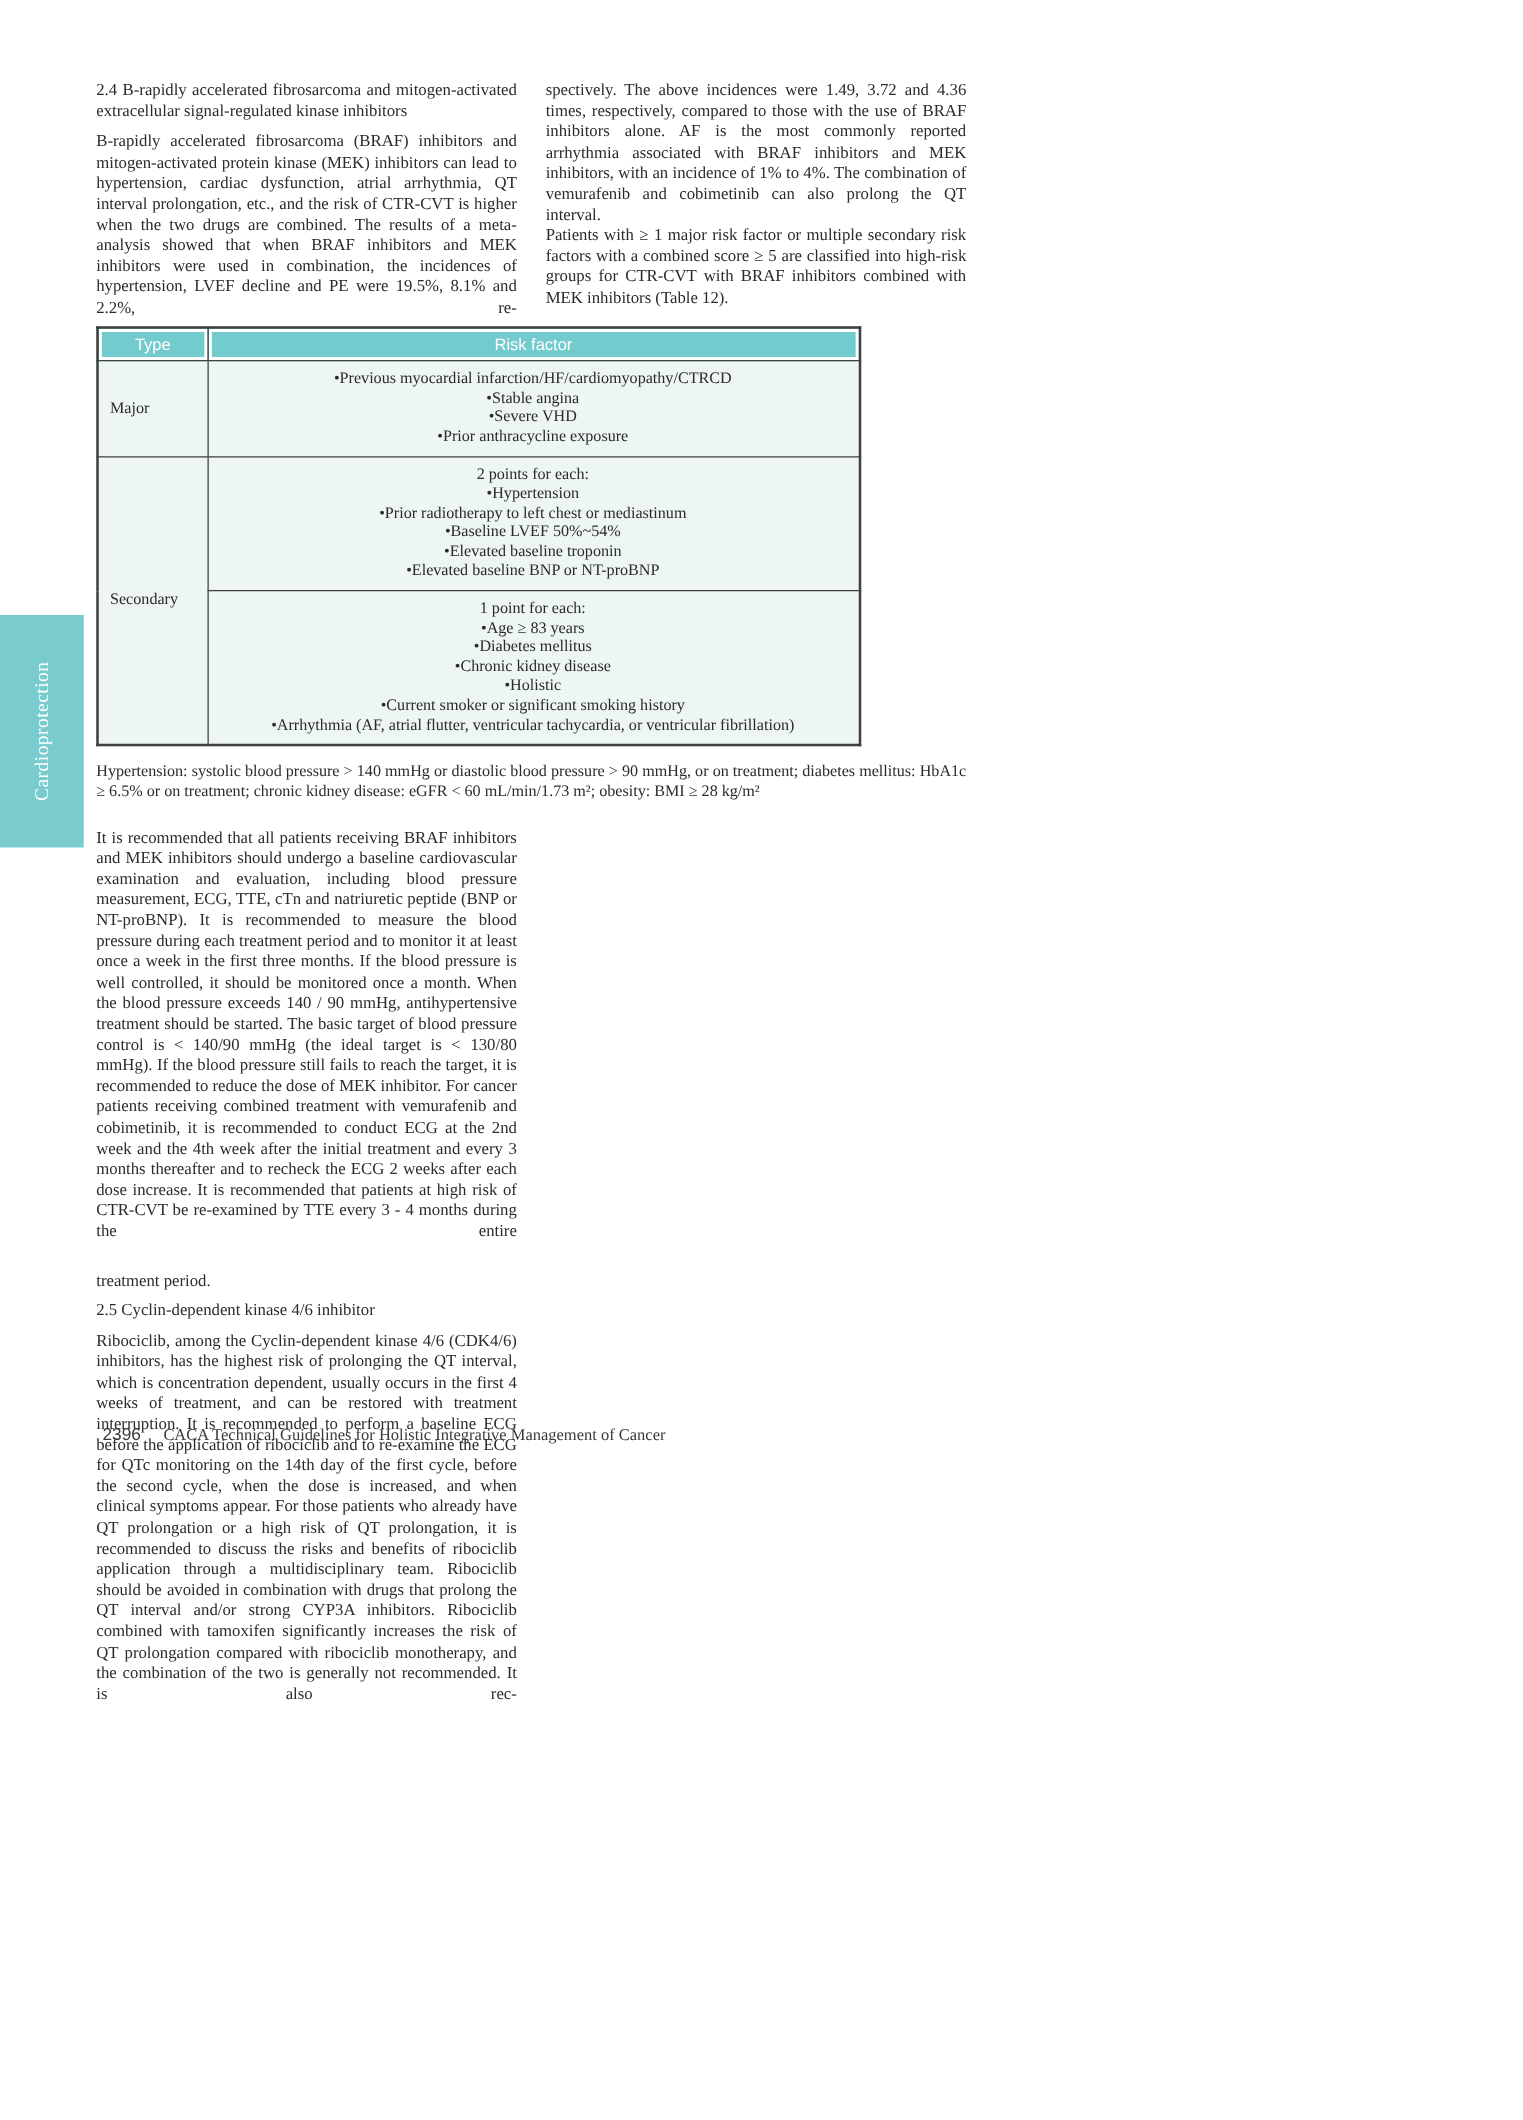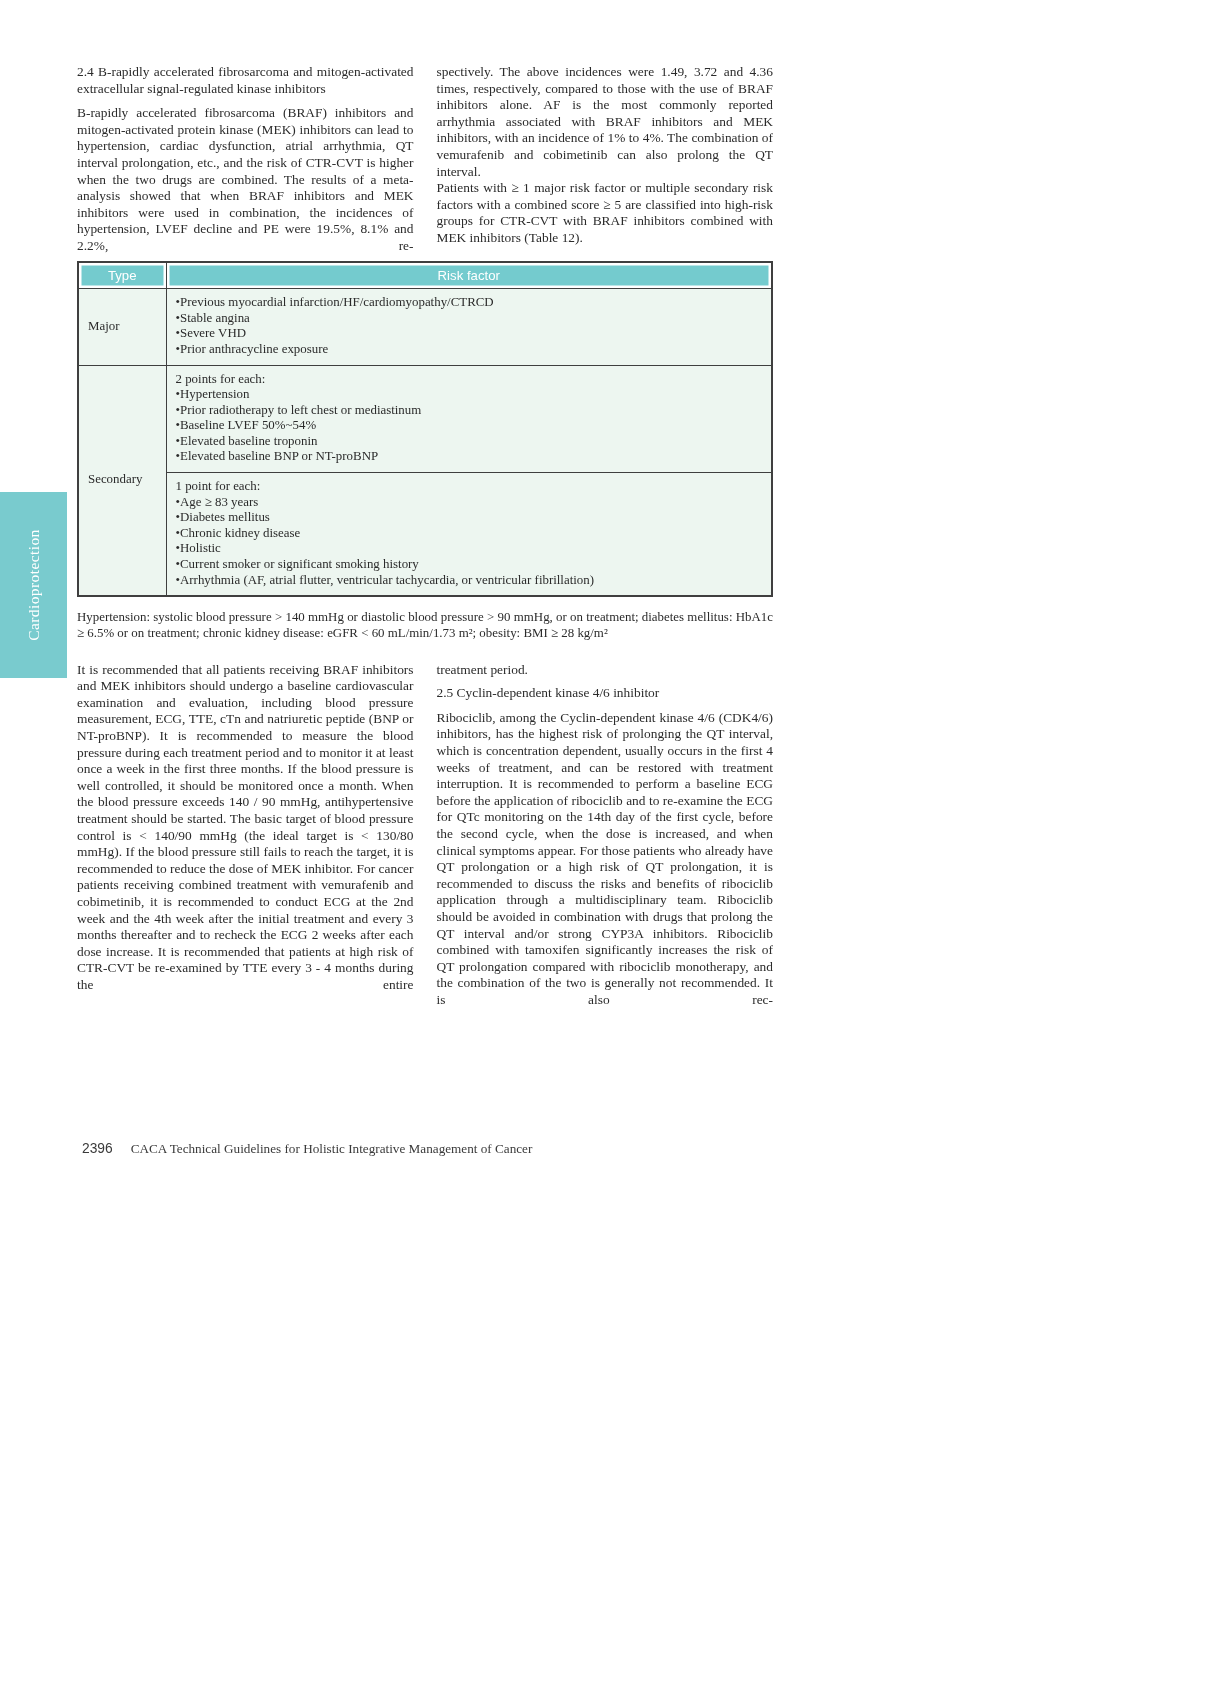--- a/index.html
+++ b/index.html
@@ -49,50 +49,50 @@
   .tcaption {
     margin-top: 26px;
     text-align: center;
     font-family: "Liberation Sans", sans-serif;
     font-size: 13.6px;
     color: var(--caption-teal, #2FA8AD);
   }
   
   table.risk {
     margin-top: 6px;
-    width: 696px;
+    width: 612px;
     border-collapse: collapse;
     background: var(--table-body-bg, #EDF6F0);
     font-size: 12.9px;
     line-height: 15.6px;
   }
   table.risk, table.risk th, table.risk td { border: 1.5px solid var(--border-dark, #3F3F3F); }
   table.risk { border-width: 2px; }
   table.risk th {
     background: var(--accent-teal, #74CBCE);
     color: #ffffff;
     font-family: "Liberation Sans", sans-serif;
     font-weight: normal;
     font-size: 13.2px;
     text-align: center;
     padding: 5px 4px;
     box-shadow: inset 0 0 0 2.5px #ffffff;
   }
   table.risk td { padding: 6px 10px 7px 9px; vertical-align: middle; }
   td.tlabel { width: 88px; padding-left: 8px; }
-  .cell-line { text-align: left; }
+  .cell-line { text-align: center; }
   
   .footnote {
     margin-top: 12px;
     width: 696px;
     text-align: justify;
     font-size: 12.9px;
     line-height: 16.2px;
   }
-  .cols-bottom { margin-top: 20px; }
+  .cols-bottom { margin-top: 20px; flex-direction: column; }
   
   .footer {
     position: absolute;
     left: 82px;
     top: 1139px;
     width: 696px;
     white-space: nowrap;
   }
   .pageno { font-family: "Liberation Sans", sans-serif; font-size: 13.8px; color: #3a3a3a; }
   .ftitle { font-family: "Liberation Serif", serif; font-size: 13.2px; color: #3a3a3a; margin-left: 18px; }

